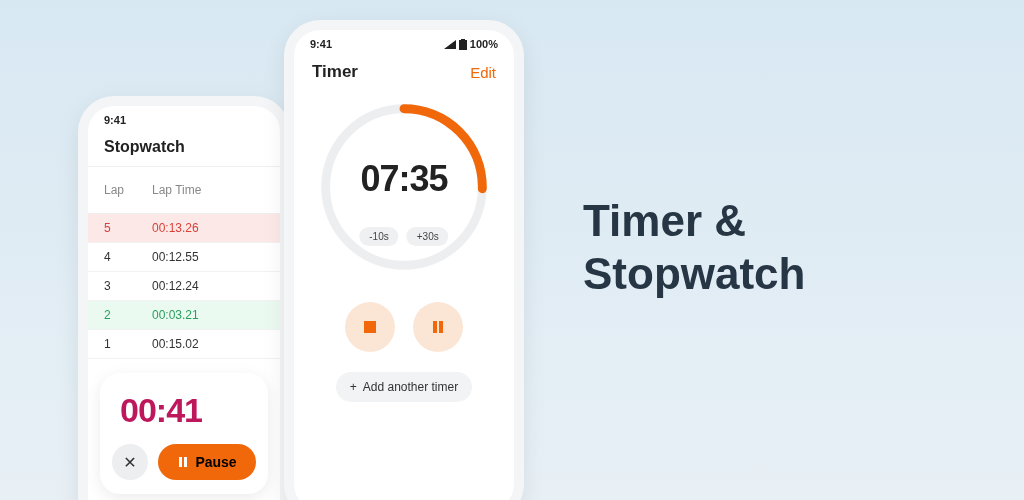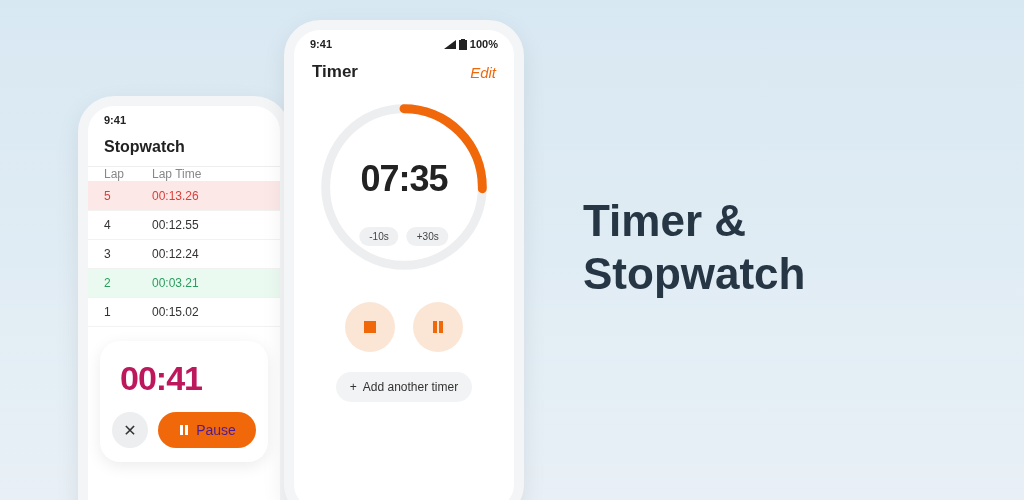--- a/index.html
+++ b/index.html
@@ -58,21 +58,21 @@
 .status-right { display: flex; align-items: center; gap: 3px; }
 
 .app-header {
   display: flex;
   justify-content: space-between;
   align-items: center;
   padding: 8px 18px 12px;
   text-align: right;
 }
 .app-title { font-size: 17px; font-weight: 700; color: #222; }
-.edit-link { font-size: 15px; font-weight: 500; color: #f1680a; font-style: italic; }
+.edit-link { font-size: 15px; font-weight: 500; color: #f1680a; }
 
 .timer-circle-wrap {
   display: flex;
   justify-content: center;
   padding: 4px 0 8px;
 }
 .timer-circle {
   width: 178px;
   height: 178px;
   position: relative;
@@ -137,21 +137,21 @@
   padding: 8px 14px;
   font-size: 12px;
   color: #333;
   cursor: pointer;
 }
 
 
 .sw-header { padding: 8px 16px 10px; }
 .sw-title { font-size: 16px; font-weight: 700; color: #222; }
 .sw-table { width: 100%; font-size: 12px; }
-.sw-head { display: flex; padding: 0 16px; color: #888; border-top: 1px solid #eee; border-bottom: 1px solid #eee; }
+.sw-head { display: flex; padding: 16px 16px; color: #888; border-top: 1px solid #eee; border-bottom: 1px solid #eee; }
 .sw-head .c1 { width: 48px; }
 .sw-row { display: flex; padding: 7px 16px; border-bottom: 1px solid #f2f2f2; color: #333; }
 .sw-row .c1 { width: 48px; }
 .sw-row.r-red { background: #fce9e7; color: #d9403a; }
 .sw-row.r-green { background: #eafaf0; color: #2a9d5e; }
 .sw-big {
   margin: 14px 12px 0;
   background: #fff;
   border-radius: 20px;
   box-shadow: 0 4px 16px rgba(0,0,0,0.08);
@@ -160,22 +160,22 @@
 .sw-time { font-size: 34px; font-weight: 700; color: #be185d; letter-spacing: -1px; text-align: left; padding-left: 8px; }
 .sw-controls { display: flex; gap: 10px; margin-top: 14px; }
 .sw-close {
   width: 36px; height: 36px; border-radius: 50%;
   background: #edeef0; border: none; display: flex;
   align-items: center; justify-content: center; cursor: pointer;
   font-size: 16px; color: #333;
 }
 .sw-pause {
   flex: 1; height: 36px; border-radius: 18px;
-  background: #f1680a; border: none; color: #4c1d95;
-  font-size: 14px; font-weight: 400; cursor: pointer;
+  background: #f1680a; border: none; color: #000000;
+  font-size: 14px; font-weight: 700; cursor: pointer;
   display: flex; align-items: center; justify-content: center; gap: 6px;
 }
 </style>
 </head>
 <body>
 
 <div class="hero-title">
   <div>Timer &amp;</div>
   <div>Stopwatch</div>
 </div>

